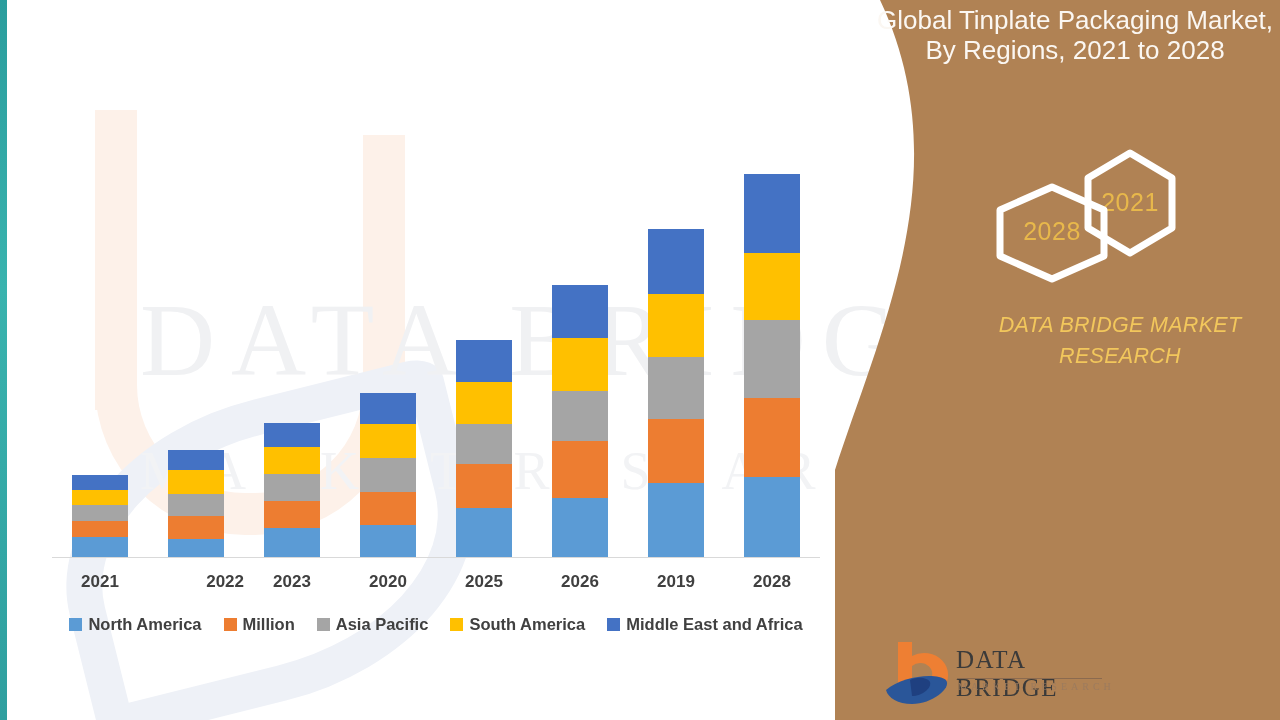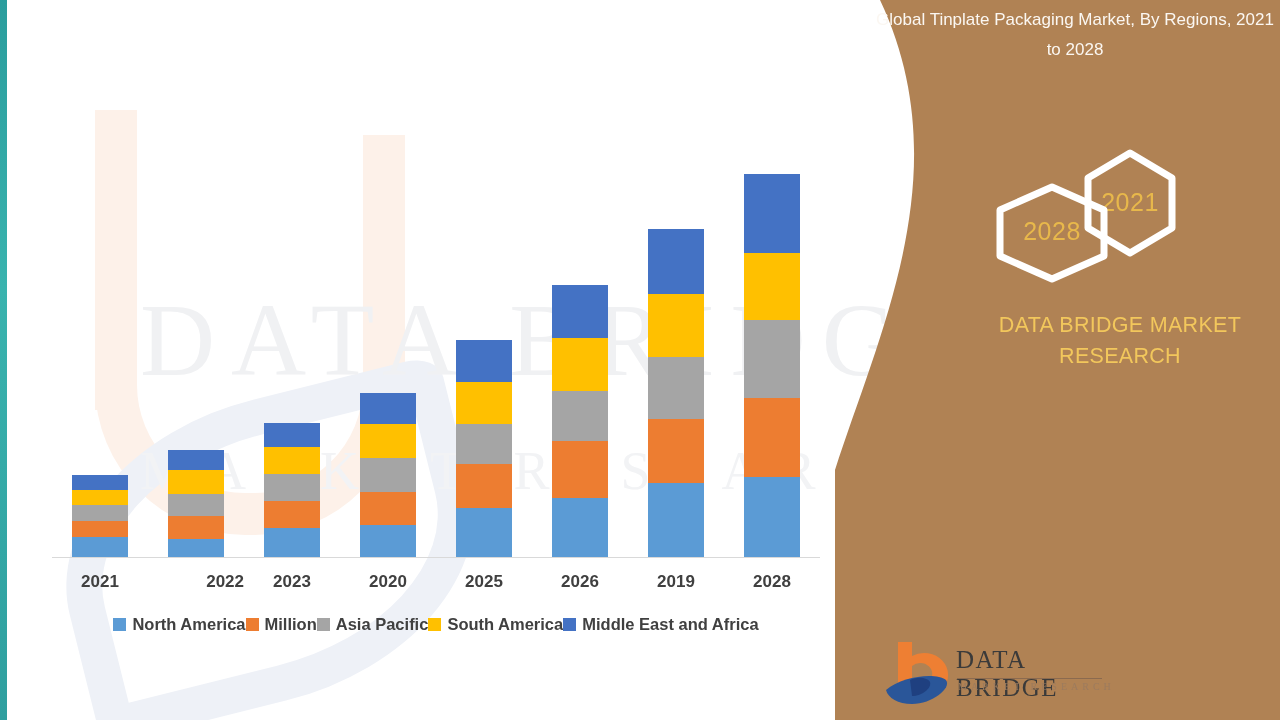--- a/index.html
+++ b/index.html
@@ -160,21 +160,21 @@
 
   
   .legend {
     position: absolute;
     left: 52px;
     top: 615px;
     width: 768px;
     display: flex;
     justify-content: center;
     align-items: center;
-    gap: 0;
+    gap: 22px;
   }
   .legend-item {
     display: flex;
     align-items: center;
     gap: 6px;
     white-space: nowrap;
   }
   .legend-swatch {
     width: 13px;
     height: 13px;
@@ -196,21 +196,21 @@
     pointer-events: none;
   }
   .right-panel svg { display: block; }
 
   .panel-title {
     position: absolute;
     left: 875px;
     top: 5px;
     width: 400px;
     text-align: center;
-    font-size: 17px;
+    font-size: 26px;
     line-height: 30px;
     color: #fbf7f2;
   }
 
   .hex {
     position: absolute;
   }
   .hex-label {
     position: absolute;
     width: 100%;
@@ -223,20 +223,21 @@
   .brand-text {
     position: absolute;
     left: 975px;
     top: 310px;
     width: 290px;
     text-align: center;
     font-size: 21.5px;
     line-height: 31px;
     color: #f2c75c;
     letter-spacing: 0.3px;
+    font-style: italic;
   }
 
   
   .logo {
     position: absolute;
     left: 880px;
     top: 636px;
     width: 235px;
     height: 76px;
   }

